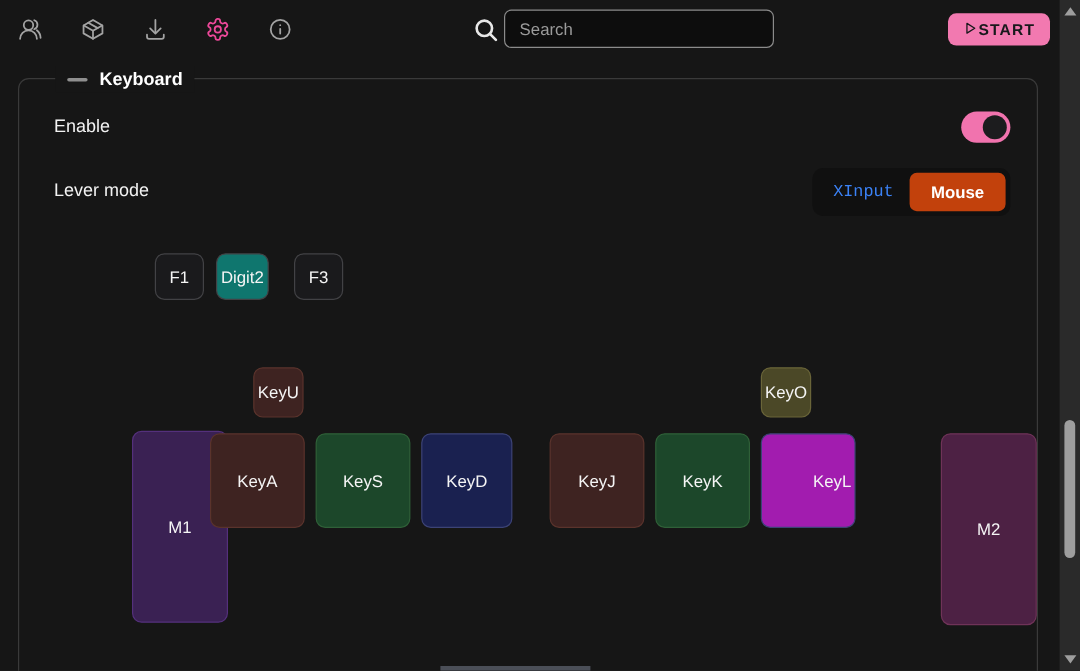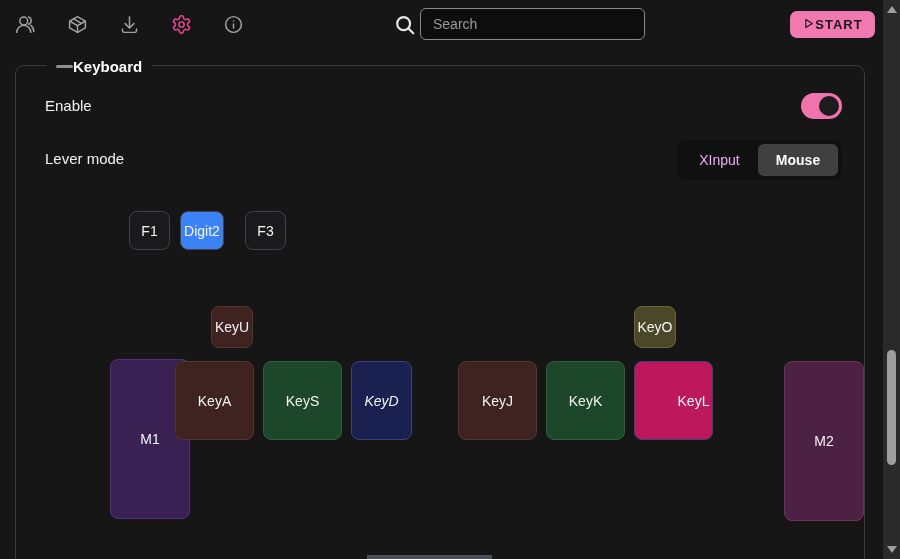--- a/index.html
+++ b/index.html
@@ -51,21 +51,21 @@
     border-top:7px solid #9e9e9e; }
   .sb-thumb { position:absolute; left:4px; top:350px; width:9px; height:115px;
     background:#9e9e9e; border-radius:5px; cursor:grab; }
   
   .panel {
     position:absolute; left:15px; top:65px; width:850px; height:520px;
     border:1px solid #3a3a3a; border-bottom:none; border-radius:9px 9px 0 0;
   }
   .legend {
     position:absolute; left:30px; top:-11px; background:#161616;
-    padding:0 10px; display:flex; align-items:center; height:22px;
+    padding:0 10px; display:flex; align-items:center; gap:10px; height:22px;
   }
   .legend-dash { width:17px; height:3px; background:#8f8f8f; border-radius:2px; }
   .legend-text { font-size:15px; font-weight:bold; color:#ffffff; }
   .row-label { position:absolute; left:29px; font-size:15px; color:#f2f2f2; }
   
   .toggle {
     position:absolute; left:785px; top:27px; width:41px; height:26px;
     background:#f173ae; border-radius:13px; cursor:pointer;
   }
   .toggle-knob {
@@ -75,37 +75,37 @@
   
   .segmented {
     position:absolute; left:661px; top:74px; width:165px; height:40px;
     background:#101010; border-radius:9px; display:flex; align-items:center;
     padding:4px;
   }
   .seg {
     height:32px; display:flex; align-items:center; justify-content:center;
     font-size:14px; border-radius:6px; cursor:pointer;
   }
-  .seg-unselected { flex:1; color:#f0abfc; }
-  .seg-selected { width:80px; background:#404040; color:#ffffff; font-weight:bold; }
+  .seg-unselected { flex:1; color:#3b82f6;font-family:Liberation Mono, monospace; }
+  .seg-selected { width:80px; background:#c2410c; color:#ffffff; font-weight:bold; }
   
   .key {
     position:absolute; border:1px solid; border-radius:8px;
     display:flex; align-items:center; justify-content:center;
     font-size:14px; color:#f5f5f5; cursor:pointer;
   }
   .k-f1    { left:113px; top:145px; width:41px; height:39px; }
   .k-f2    { left:164px; top:145px; width:44px; height:39px; }
   .k-f3    { left:217px; top:145px; width:41px; height:39px;margin-left:12px; }
   .k-u     { left:195px; top:240px; width:42px; height:42px; }
   .k-o     { left:618px; top:240px; width:42px; height:42px; }
   .k-m1    { left:51px;  top:293px; width:80px; height:160px; }
   .k-a     { left:159px; top:295px; width:79px; height:79px; }
   .k-s     { left:247px; top:295px; width:79px; height:79px; }
-  .k-d     { left:335px; top:295px; width:61px; height:79px;font-style:italic; }
+  .k-d     { left:335px; top:295px; width:76px; height:79px; }
   .k-j     { left:442px; top:295px; width:79px; height:79px; }
   .k-k     { left:530px; top:295px; width:79px; height:79px; }
   .k-l     { left:618px; top:295px; width:79px; height:79px; }
   .k-m2    { left:724px; top:295px; width:80px; height:160px;margin-left:44px; }
   
   .partial-bar { position:absolute; left:367px; top:555px; width:125px; height:4px;
     background:#4b4f58; }
 </style>
 </head>
 <body>
@@ -174,33 +174,33 @@
     <div class="toggle-knob"></div>
   </div>
 
   <span class="row-label" style="top:84px">Lever mode</span>
   <div class="segmented">
     <span class="seg seg-unselected">XInput</span>
     <span class="seg seg-selected">Mouse</span>
   </div>
 
   <div class="key k-f1" style="background: rgb(26, 26, 28); border-color: rgb(66, 66, 69);">F1</div>
-  <div class="key k-f2" style="background: #3b82f6; border-color: rgb(66, 66, 69);">Digit2</div>
+  <div class="key k-f2" style="background: #0f766e; border-color: rgb(66, 66, 69);">Digit2</div>
   <div class="key k-f3" style="background: rgb(26, 26, 28); border-color: rgb(66, 66, 69);">F3</div>
 
   <div class="key k-u" style="background: rgb(62, 35, 33); border-color: rgb(90, 51, 44);">KeyU</div>
   <div class="key k-o" style="background: rgb(75, 72, 39); border-color: rgb(106, 101, 57);">KeyO</div>
 
   <div class="key k-m1" style="background: rgb(58, 33, 83); border-color: rgb(84, 48, 124); margin-left: 43px;">M1</div>
   <div class="key k-a" style="background: rgb(62, 35, 33); border-color: rgb(90, 51, 44);">KeyA</div>
   <div class="key k-s" style="background: rgb(28, 71, 42); border-color: rgb(47, 96, 56);">KeyS</div>
   <div class="key k-d" style="background: rgb(26, 33, 80); border-color: rgb(60, 67, 118);">KeyD</div>
   <div class="key k-j" style="background: rgb(62, 35, 33); border-color: rgb(90, 51, 44);">KeyJ</div>
   <div class="key k-k" style="background: rgb(28, 71, 42); border-color: rgb(47, 96, 56);">KeyK</div>
-  <div class="key k-l" style="background: #be185d; border-color: rgb(60, 67, 118); padding-left: 40px;">KeyL</div>
+  <div class="key k-l" style="background: #a21caf; border-color: rgb(60, 67, 118); padding-left: 40px;">KeyL</div>
   <div class="key k-m2" style="background: rgb(77, 33, 68); border-color: rgb(111, 51, 88);">M2</div>
 </div>
 
 <div class="partial-bar"></div>
 
 <div class="scrollbar">
   <div class="sb-arrow-up"></div>
   <div class="sb-thumb"></div>
   <div class="sb-arrow-down"></div>
 </div>

